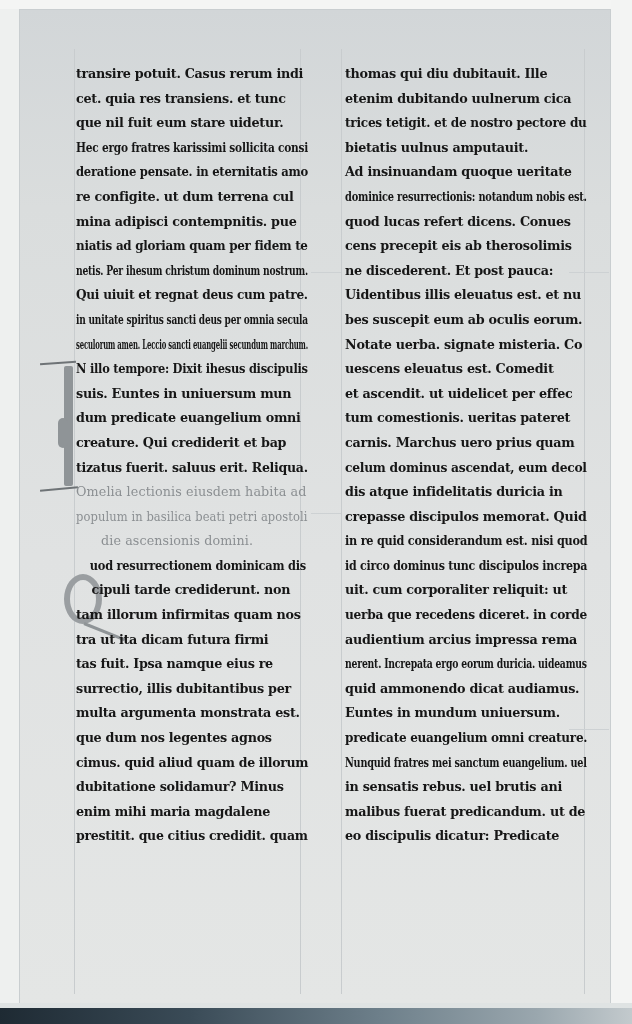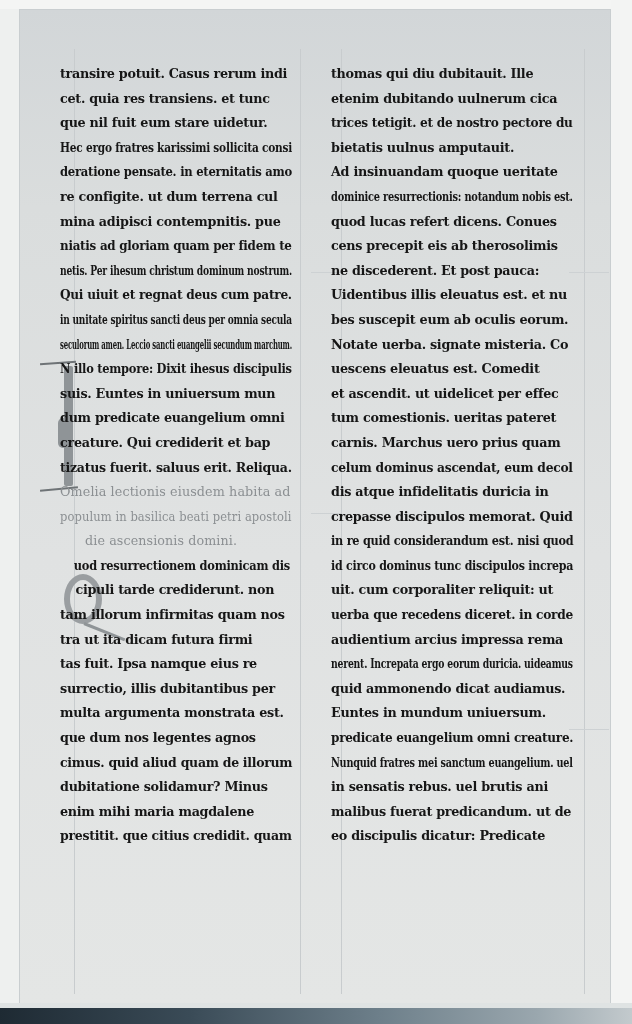--- a/index.html
+++ b/index.html
@@ -16,22 +16,22 @@
   .bottom-edge { position:absolute; left:0; top:1003px; width:632px; height:6px; background:#dfe3e3; }
   .right-margin { position:absolute; left:611px; top:0; width:21px; height:1008px; background:#f3f4f3; }
   .page {
     position:absolute; left:19px; top:9px; width:592px; height:995px;
     background:linear-gradient(180deg,#d2d6d8 0%,#dadddd 20%,#e0e2e2 55%,#e4e6e5 100%);
     box-shadow: inset 0 0 0 1px #c9ced0;
   }
   .rule-v { position:absolute; width:1px; background:#c8ccce; top:40px; height:945px; }
   .rule-h { position:absolute; height:1px; background:#cdd1d3; }
   .column { position:absolute; top:62px; }
-  .col-left { left:60px; width:240px; }
-  .col-right { left:331px; width:250px; }
+  .col-left { left:76px; width:240px; }
+  .col-right { left:345px; width:250px; }
   .line {
     height:24.6px; line-height:24.6px; white-space:nowrap;
     font-family:"DejaVu Serif", serif; font-size:13.2px; font-weight:bold;
     color:#161616; letter-spacing:-0.3px; transform-origin:left center;
   }
   .line.rubric { color:#8b8f92; font-weight:normal; letter-spacing:0.1px; }
   .line.indent { padding-left:26px; }
   .line.indent-q { padding-left:16px; }
   .initial-i {
     position:absolute; left:40px; top:360px; width:40px; height:132px;

